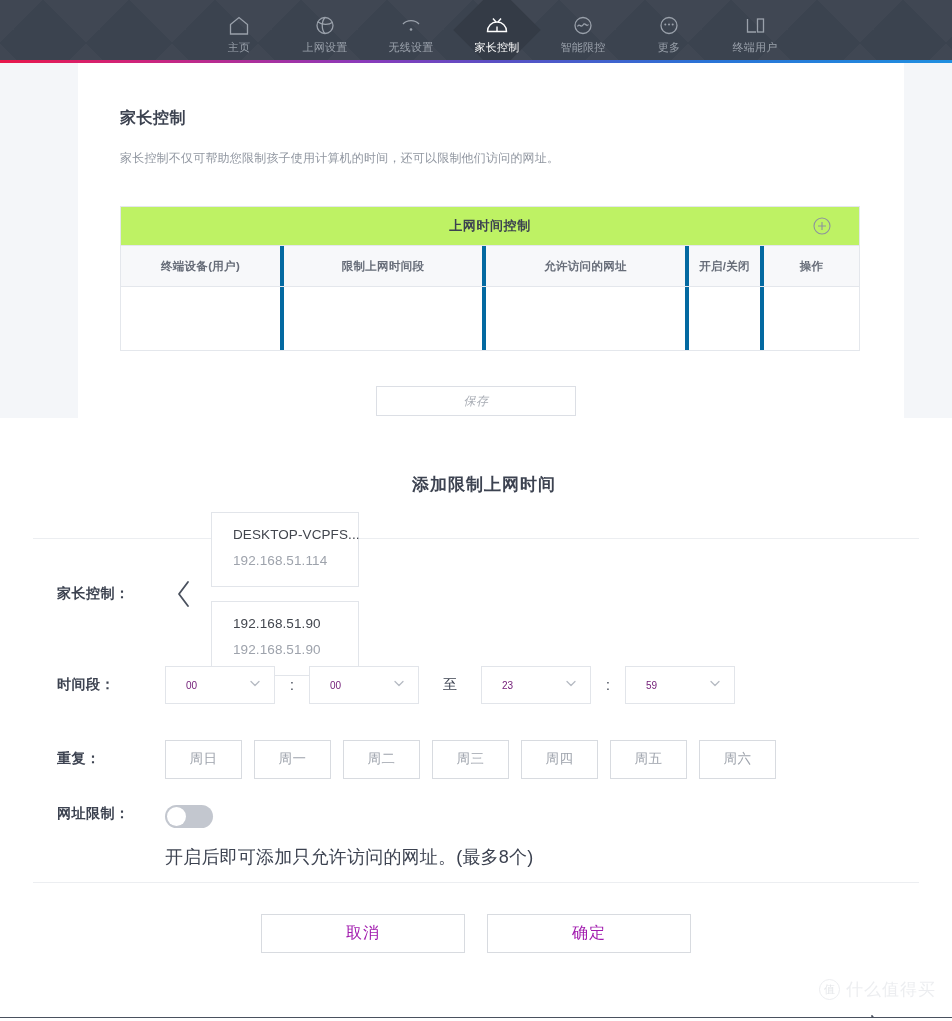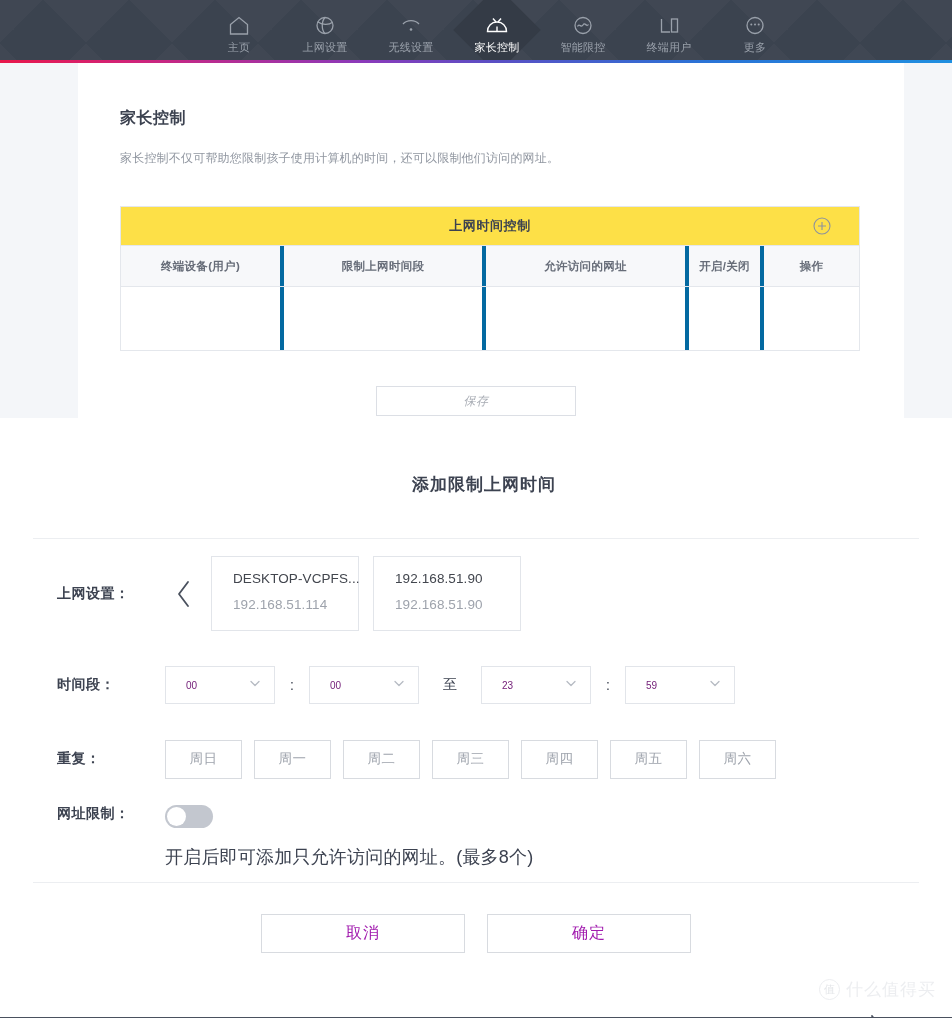--- a/index.html
+++ b/index.html
@@ -138,21 +138,21 @@
     padding: 21px 0 0 42px;
     letter-spacing: 0.2px;
   }
 
   
   .table-wrap {
     margin: 39px 0 0 42px;
     width: 740px;
     border: 1px solid #e4e7ec;
     box-sizing: border-box;
-    background: #fde047;
+    background: #bef264;
   }
   .table-title-row {
     position: relative;
     height: 38px;
     display: flex;
     align-items: center;
     justify-content: center;
     border-bottom: 1px solid #e4e7ec;
   }
   .table-title {
@@ -258,20 +258,21 @@
     display: flex;
     align-items: center;
     justify-content: center;
     color: #4a515e;
     flex: none;
   }
   .device-list {
     display: flex;
     gap: 14px;
     margin-left: 8px;
+    flex-direction: column;
   }
   .device-card {
     width: 148px;
     height: 75px;
     border: 1px solid #e2e5ea;
     box-sizing: border-box;
     padding: 14px 0 0 21px;
     background: #ffffff;
   }
   .device-name {
@@ -487,37 +488,37 @@
           <circle cx="12" cy="10.5" r="8"></circle>
           <path d="M6.5 11.5 C8.5 7.5 10 13.5 12 10 C14 6.5 15.5 12.5 17.5 9.5"></path>
         </svg>
       </span>
       <span class="nav-label">智能限控</span>
     </div>
 
     <div class="nav-item">
       <span class="nav-icon">
         <svg width="24" height="22" viewBox="0 0 24 22" fill="none" stroke="currentColor" stroke-width="1.3">
-          <path d="M4.5 4 L4.5 17 L13 17"></path>
-          <rect x="14.5" y="4" width="6" height="13"></rect>
-        </svg>
-      </span>
-      <span class="nav-label">终端用户</span>
-    </div>
-
-    <div class="nav-item">
-      <span class="nav-icon">
-        <svg width="24" height="22" viewBox="0 0 24 22" fill="none" stroke="currentColor" stroke-width="1.3">
           <circle cx="12" cy="10.5" r="8"></circle>
           <circle cx="8.3" cy="9.5" r="1" fill="currentColor" stroke="none"></circle>
           <circle cx="12" cy="9.5" r="1" fill="currentColor" stroke="none"></circle>
           <circle cx="15.7" cy="9.5" r="1" fill="currentColor" stroke="none"></circle>
         </svg>
       </span>
       <span class="nav-label">更多</span>
+    </div>
+
+    <div class="nav-item">
+      <span class="nav-icon">
+        <svg width="24" height="22" viewBox="0 0 24 22" fill="none" stroke="currentColor" stroke-width="1.3">
+          <path d="M4.5 4 L4.5 17 L13 17"></path>
+          <rect x="14.5" y="4" width="6" height="13"></rect>
+        </svg>
+      </span>
+      <span class="nav-label">终端用户</span>
     </div>
 
   </div>
 </div>
 <div class="gradient-bar"></div>
 
 <div class="page-area">
   <div class="rail-left"></div>
   <div class="rail-right"></div>
 
@@ -555,21 +556,21 @@
       <button class="save-btn">保存</button>
     </div>
   </div>
 </div>
 
 <div class="dialog">
   <div class="dialog-title">添加限制上网时间</div>
   <div class="dialog-divider"></div>
 
   <div class="form-row row-device">
-    <div class="form-label">上网设置：</div>
+    <div class="form-label">家长控制：</div>
     <div class="arrow-btn">
       <svg width="20" height="32" viewBox="0 0 20 32" fill="none" stroke="currentColor" stroke-width="1.8" stroke-linecap="round" stroke-linejoin="round">
         <path d="M14 4 L5 16 L14 28"></path>
       </svg>
     </div>
     <div class="device-list">
       <div class="device-card">
         <div class="device-name">DESKTOP-VCPFS...</div>
         <div class="device-ip">192.168.51.114</div>
       </div>

